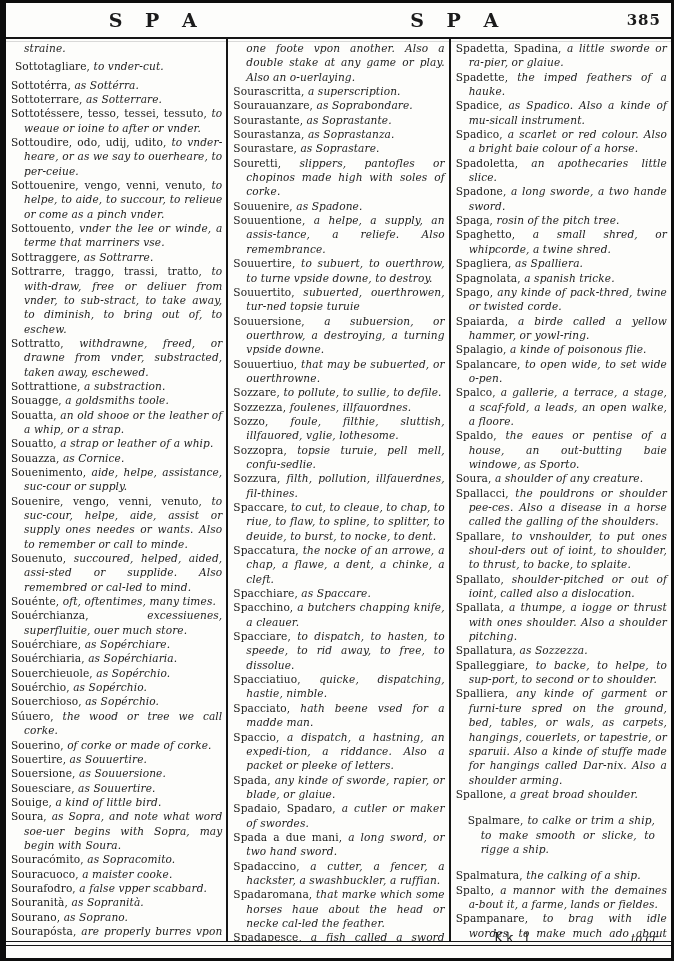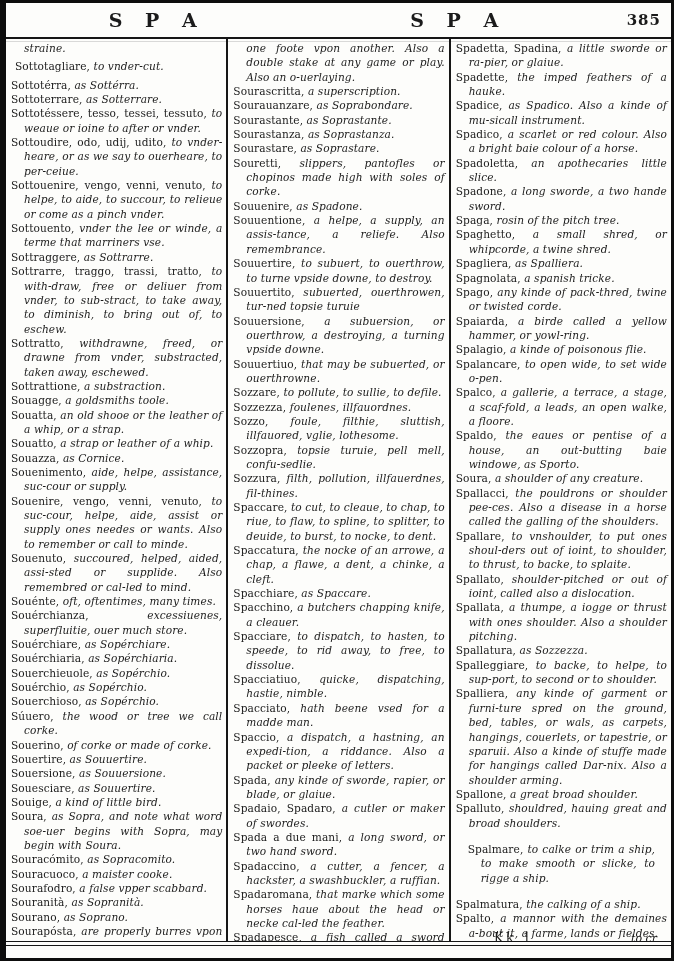--- a/index.html
+++ b/index.html
@@ -267,21 +267,20 @@
         <p class="entry" style="margin: 0px;"><span class="hw">Spallata,</span> <span class="def">a thumpe, a iogge or thrust with ones shoulder. Also a shoulder pitching.</span></p>
 
         <p class="entry" style="margin: 0px;"><span class="hw">Spallatura,</span> <span class="def">as Sozzezza.</span></p>
 
         <p class="entry" style="margin: 0px;"><span class="hw">Spalleggiare,</span> <span class="def">to backe, to helpe, to sup-port, to second or to shoulder.</span></p>
 
         <p class="entry" style="margin: 0px;"><span class="hw">Spalliera,</span> <span class="def">any kinde of garment or furni-ture spred on the ground, bed, tables, or wals, as carpets, hangings, couerlets, or tapestrie, or sparuii. Also a kinde of stuffe made for hangings called Dar-nix. Also a shoulder arming.</span></p>
 
         <p class="entry" style="margin: 0px;"><span class="hw">Spallone,</span> <span class="def">a great broad shoulder.</span></p>
 
-        <p class="entry" style="margin: 0px;"><span class="hw">Spalluto,</span> <span class="def">shouldred, hauing great and broad shoulders.</span></p>
 
         <p class="entry" style="margin: 12px;"><span class="hw">Spalmare,</span> <span class="def">to calke or trim a ship, to make smooth or slicke, to rigge a ship.</span></p>
 
         <p class="entry" style="margin: 0px;"><span class="hw">Spalmatura,</span> <span class="def">the calking of a ship.</span></p>
 
         <p class="entry" style="margin: 0px;"><span class="hw">Spalto,</span> <span class="def">a mannor with the demaines a-bout it, a farme, lands or fieldes.</span></p>
 
         <p class="entry" style="margin: 0px;"><span class="hw">Spampanare,</span> <span class="def">to brag with idle wordes, to make much ado about nothing.</span></p>
 
       </div>

